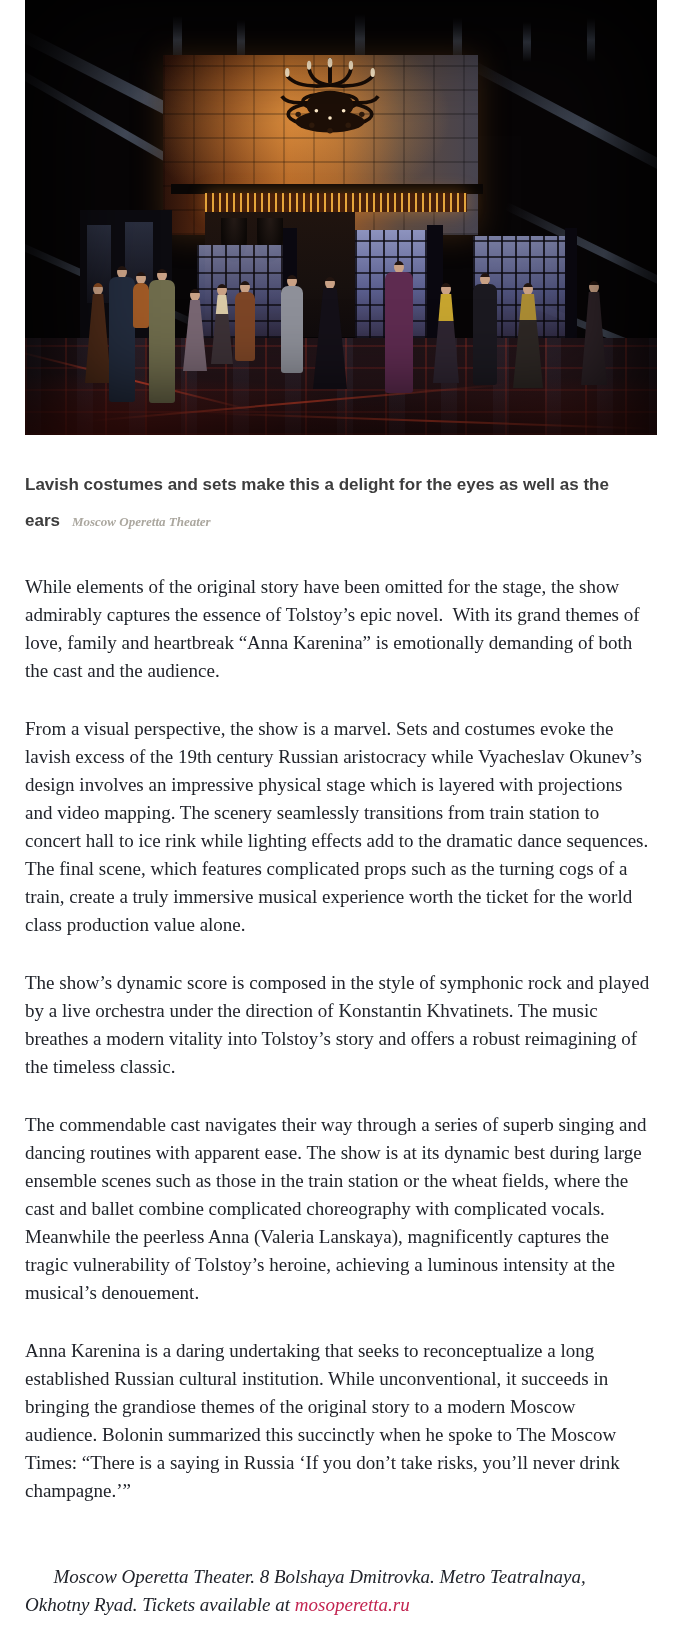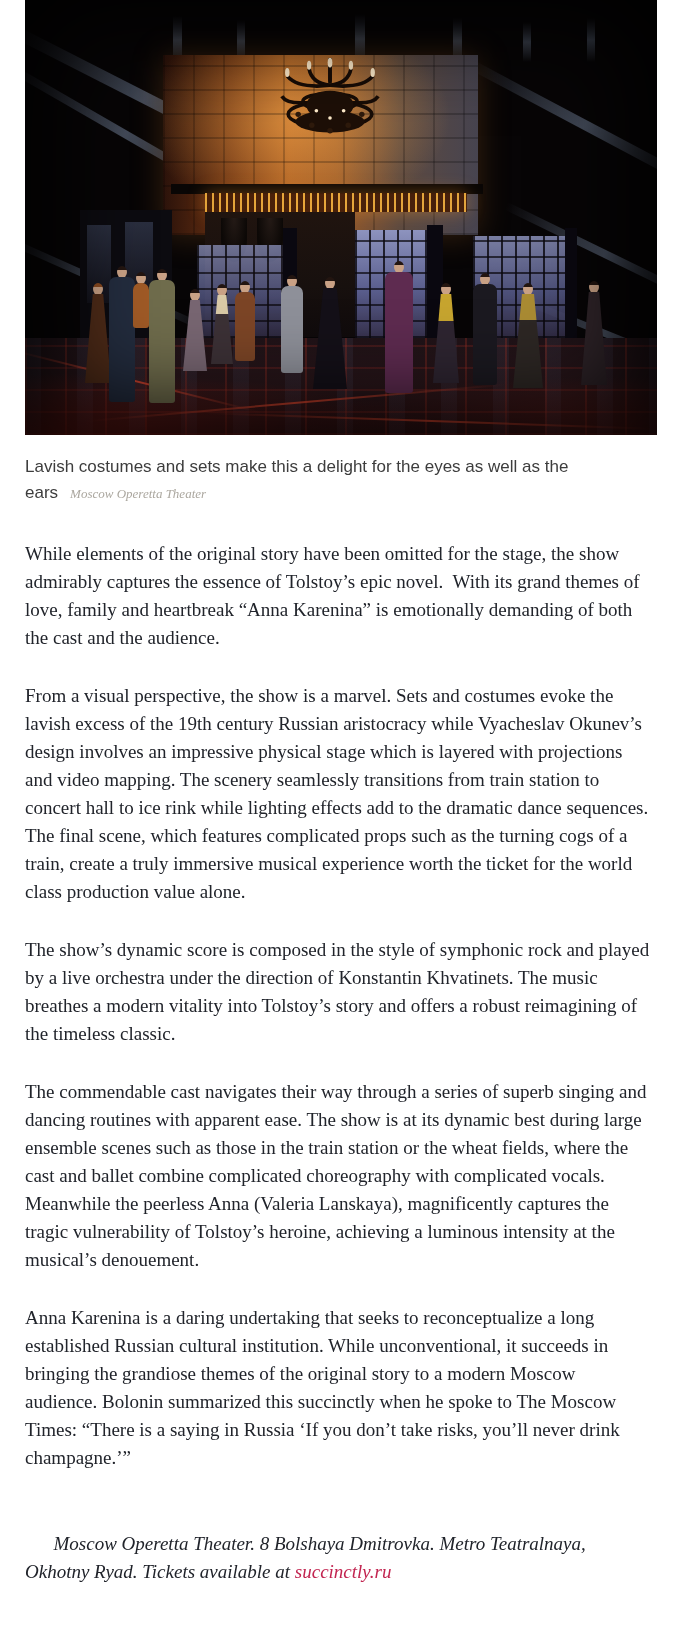--- a/index.html
+++ b/index.html
@@ -46,22 +46,22 @@
         box-shadow:inset 0 0 90px 28px rgba(0,0,0,.85);}
   .fig{position:absolute;}
   .fig .head{position:absolute;top:0;left:50%;transform:translateX(-50%);
         width:10px;height:12px;border-radius:50%;
         background:linear-gradient(var(--hair,#231510) 0 35%,var(--skin,#c9a185) 35%);}
   .fig .body{position:absolute;top:11px;left:0;right:0;bottom:0;
         background:var(--bg);border-radius:7px 7px 3px 3px;}
   .fig.gown .body{clip-path:polygon(30% 0,70% 0,100% 100%,0 100%);border-radius:0;}
 
   
-  .caption{margin:19px 25px 0 25px;width:632px;
-           font-family:"Liberation Sans",sans-serif;font-size:17px;line-height:26px;color:#3d3d3d;}
+  .caption{margin:32px 25px 0 25px;width:632px;
+           font-family:"Liberation Sans",sans-serif;font-size:17px;line-height:36px;color:#3d3d3d;font-weight:bold;}
   .credit{font-family:"Liberation Serif",serif;font-style:italic;font-size:13px;color:#aba79f;margin-left:12px;}
 
   
   .article{margin:33px 25px 0 25px;width:632px;color:#21242b;}
   .article p{margin:0 7px 30px 0;font-size:19px;line-height:28px;white-space:pre-wrap;}
   .article p.footer{font-style:italic;margin-bottom:0;}
   .article a{text-decoration:none;}
 </style>
 </head>
 <body>
@@ -213,17 +213,17 @@
     <span>Lavish costumes and sets make this a delight for the eyes as well as the ears</span><span class="credit">Moscow Operetta Theater</span>
   </div>
 
   <div class="article">
     <p>While elements of the original story have been omitted for the stage, the show admirably captures the essence of Tolstoy’s epic novel.  With its grand themes of love, family and heartbreak “Anna Karenina” is emotionally demanding of both the cast and the audience.</p>
     <p>From a visual perspective, the show is a marvel. Sets and costumes evoke the lavish excess of the 19th century Russian aristocracy while Vyacheslav Okunev’s design involves an impressive physical stage which is layered with projections and video mapping. The scenery seamlessly transitions from train station to concert hall to ice rink while lighting effects add to the dramatic dance sequences. The final scene, which features complicated props such as the turning cogs of a train, create a truly immersive musical experience worth the ticket for the world class production value alone.</p>
     <p>The show’s dynamic score is composed in the style of symphonic rock and played by a live orchestra under the direction of Konstantin Khvatinets. The music breathes a modern vitality into Tolstoy’s story and offers a robust reimagining of the timeless classic.</p>
     <p>The commendable cast navigates their way through a series of superb singing and dancing routines with apparent ease. The show is at its dynamic best during large ensemble scenes such as those in the train station or the wheat fields, where the cast and ballet combine complicated choreography with complicated vocals. Meanwhile the peerless Anna (Valeria Lanskaya), magnificently captures the tragic vulnerability of Tolstoy’s heroine, achieving a luminous intensity at the musical’s denouement.</p>
     <p>Anna Karenina is a daring undertaking that seeks to reconceptualize a long established Russian cultural institution. While unconventional, it succeeds in bringing the grandiose themes of the original story to a modern Moscow audience. Bolonin summarized this succinctly when he spoke to The Moscow Times: “There is a saying in Russia ‘If you don’t take risks, you’ll never drink champagne.’”</p>
     <p class="footer">
-      <span>Moscow Operetta Theater. 8 Bolshaya Dmitrovka. Metro Teatralnaya, Okhotny Ryad. Tickets available at </span><a href="#" id="venue-link" style="color: rgb(194, 36, 80);">succinctly.ru</a>
+      <span>Moscow Operetta Theater. 8 Bolshaya Dmitrovka. Metro Teatralnaya, Okhotny Ryad. Tickets available at </span><a href="#" id="venue-link" style="color: rgb(194, 36, 80);">mosoperetta.ru</a>
     </p>
   </div>
 
 </div>
 
 </body></html>

